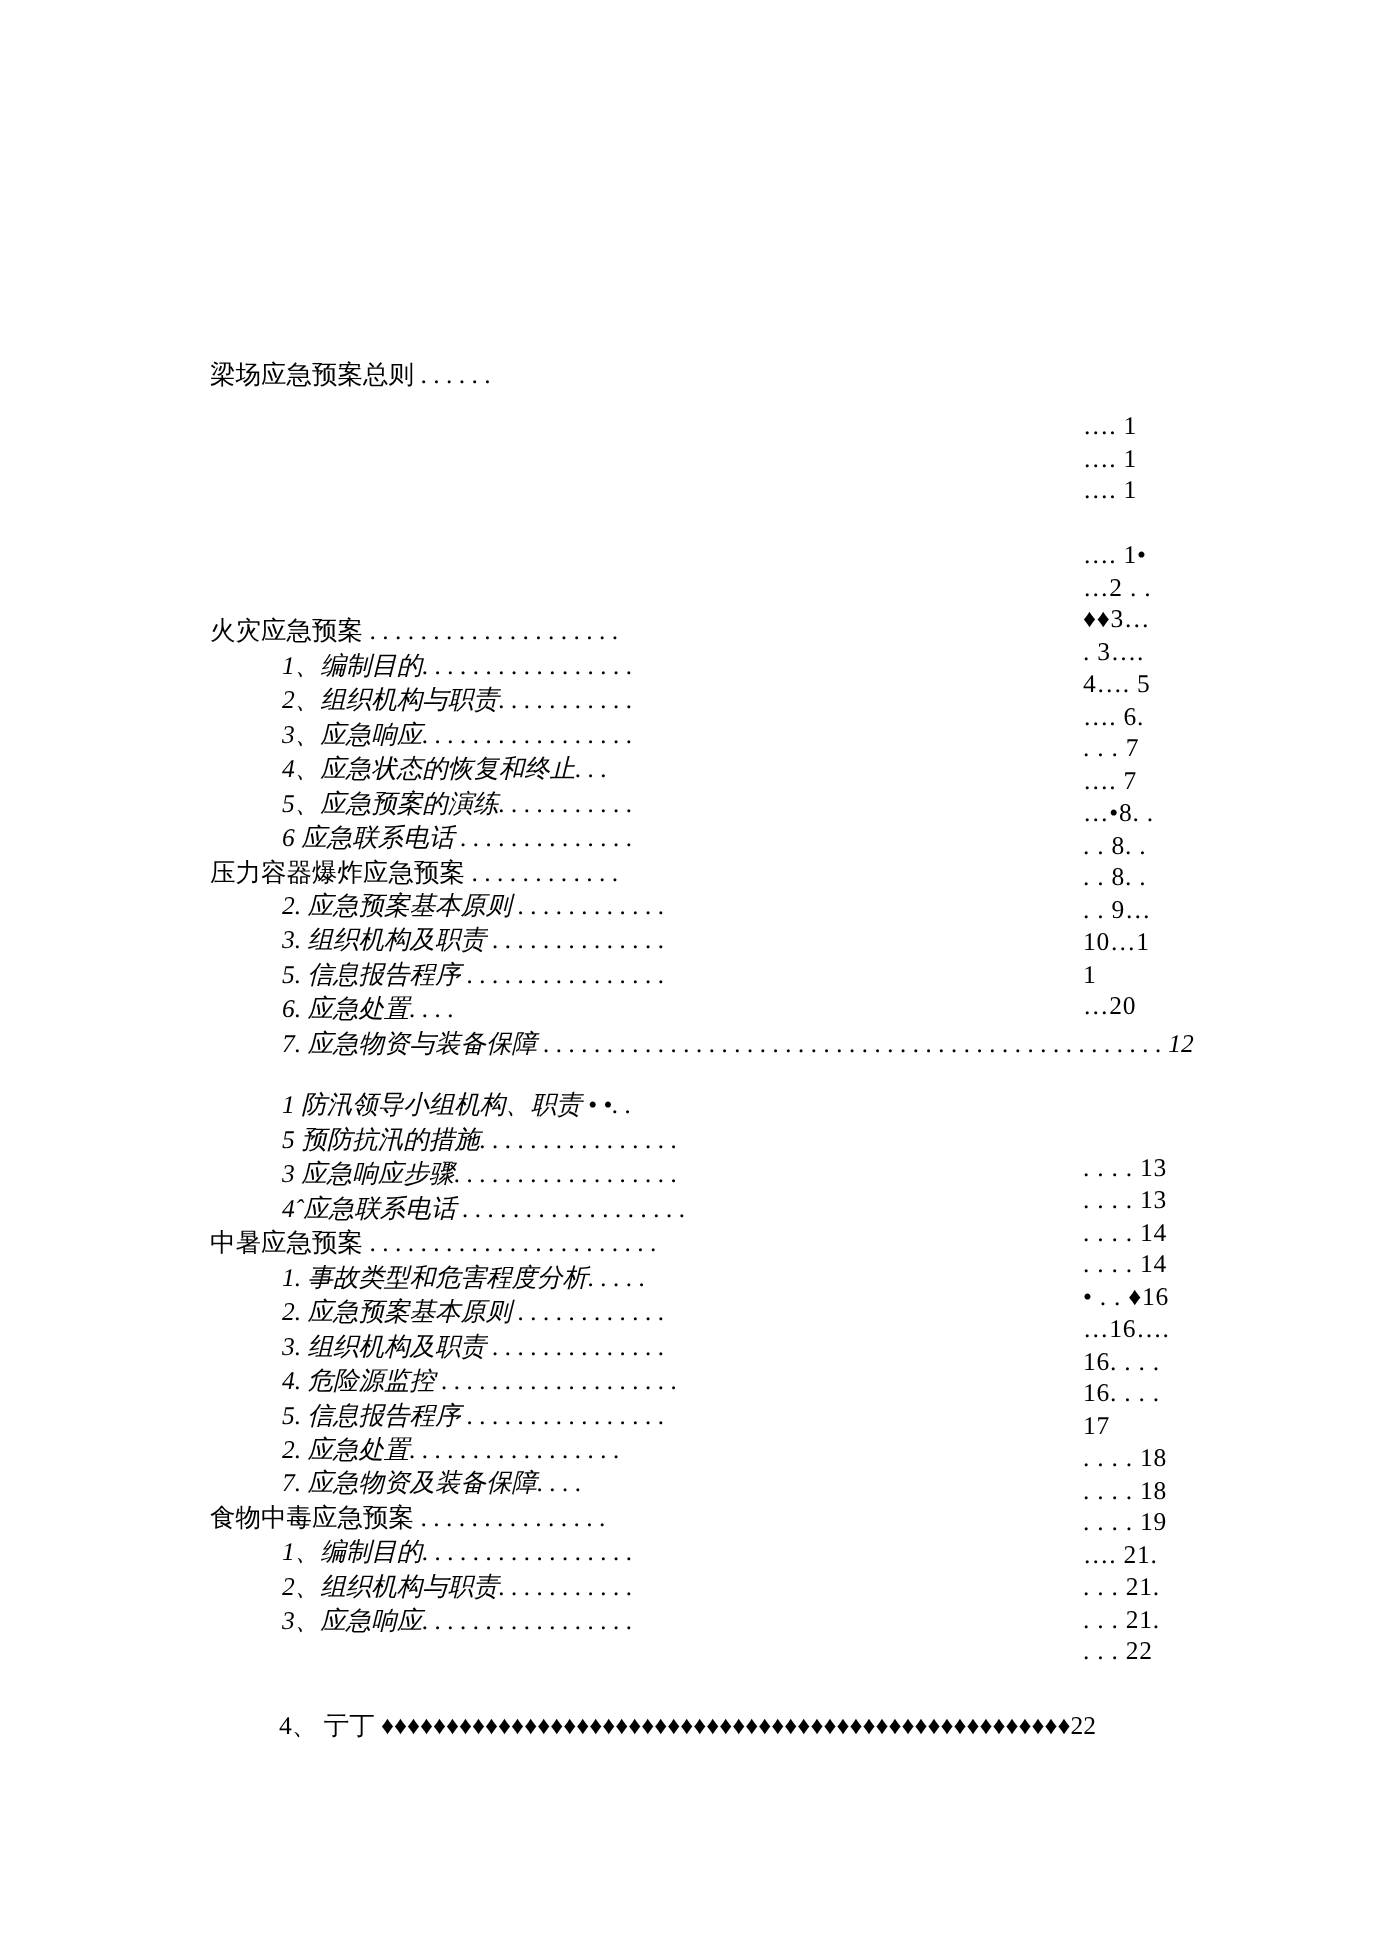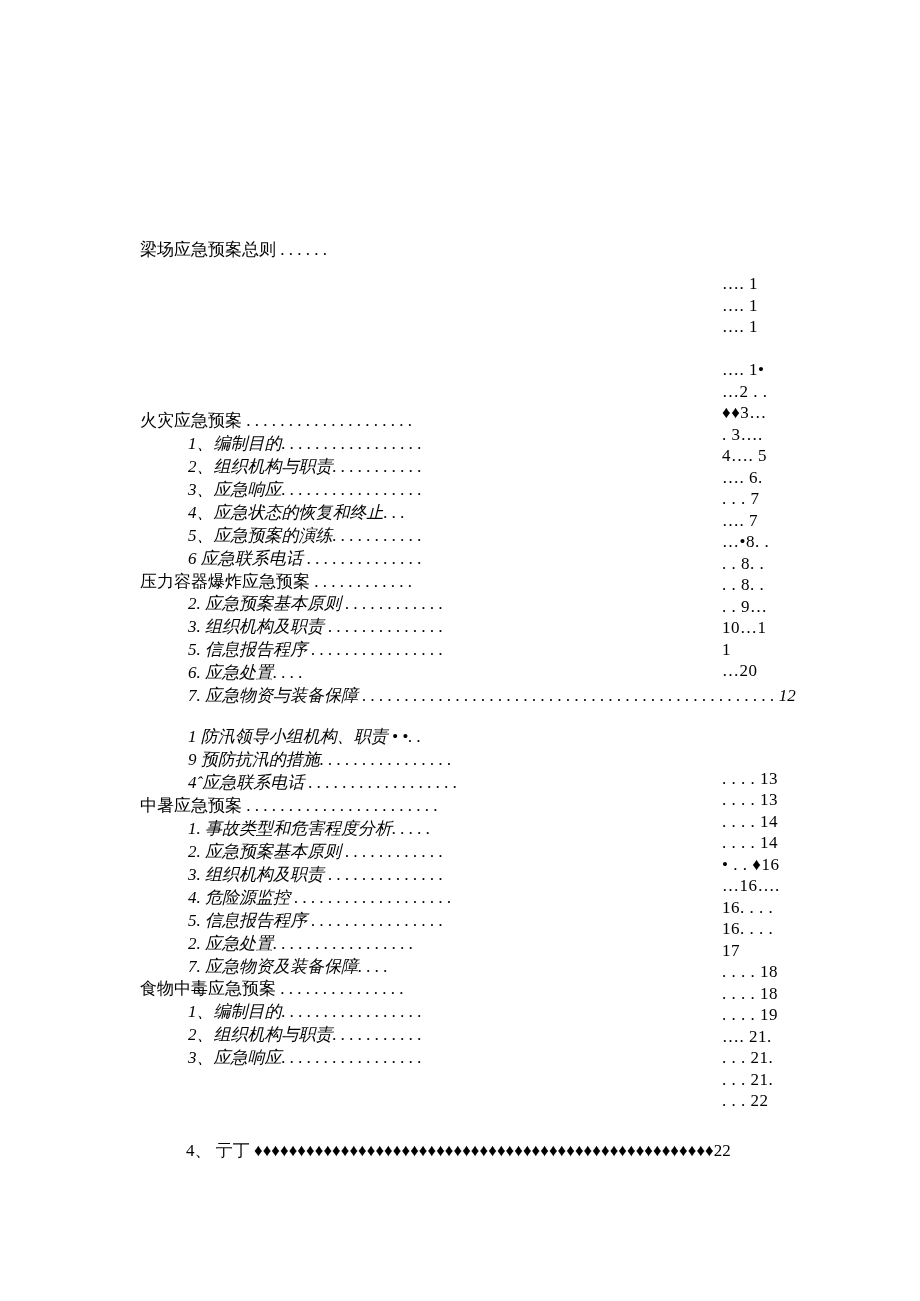--- a/index.html
+++ b/index.html
@@ -107,21 +107,22 @@
       <div class="line ind1">5、应急预案的演练. . . . . . . . . . .</div>
       <div class="line ind1">6 应急联系电话 . . . . . . . . . . . . . .</div>
       <div class="line ind0">压力容器爆炸应急预案 . . . . . . . . . . . .</div>
       <div class="line ind1">2.   应急预案基本原则 . . . . . . . . . . . .</div>
       <div class="line ind1">3.   组织机构及职责 . . . . . . . . . . . . . .</div>
       <div class="line ind1">5.   信息报告程序 . . . . . . . . . . . . . . . .</div>
       <div class="line ind1">6. 应急处置. . . .</div>
       <div class="line ind1 full">7. 应急物资与装备保障 . . . . . . . . . . . . . . . . . . . . . . . . . . . . . . . . . . . . . . . . . . . . . . . . . 12</div>
       <div class="gap"></div>
       <div class="line ind1">1 防汛领导小组机构、职责 • •. .</div>
-      <div class="line ind1">9 预防抗汛的措施. . . . . . . . . . . . . . . .</div>
+      <div class="line ind1">5 预防抗汛的措施. . . . . . . . . . . . . . . .</div>
+      <div class="line ind1">3 应急响应步骤. . . . . . . . . . . . . . . . . .</div>
       <div class="line ind1">4ˆ应急联系电话 . . . . . . . . . . . . . . . . . .</div>
       <div class="line ind0">中暑应急预案 . . . . . . . . . . . . . . . . . . . . . . .</div>
       <div class="line ind1">1.   事故类型和危害程度分析. . . . .</div>
       <div class="line ind1">2.   应急预案基本原则 . . . . . . . . . . . .</div>
       <div class="line ind1">3.   组织机构及职责 . . . . . . . . . . . . . .</div>
       <div class="line ind1">4.   危险源监控 . . . . . . . . . . . . . . . . . . .</div>
       <div class="line ind1">5.   信息报告程序 . . . . . . . . . . . . . . . .</div>
       <div class="line ind1">2. 应急处置. . . . . . . . . . . . . . . . .</div>
       <div class="line ind1">7. 应急物资及装备保障. . . .</div>
       <div class="line ind0">食物中毒应急预案 . . . . . . . . . . . . . . .</div>

